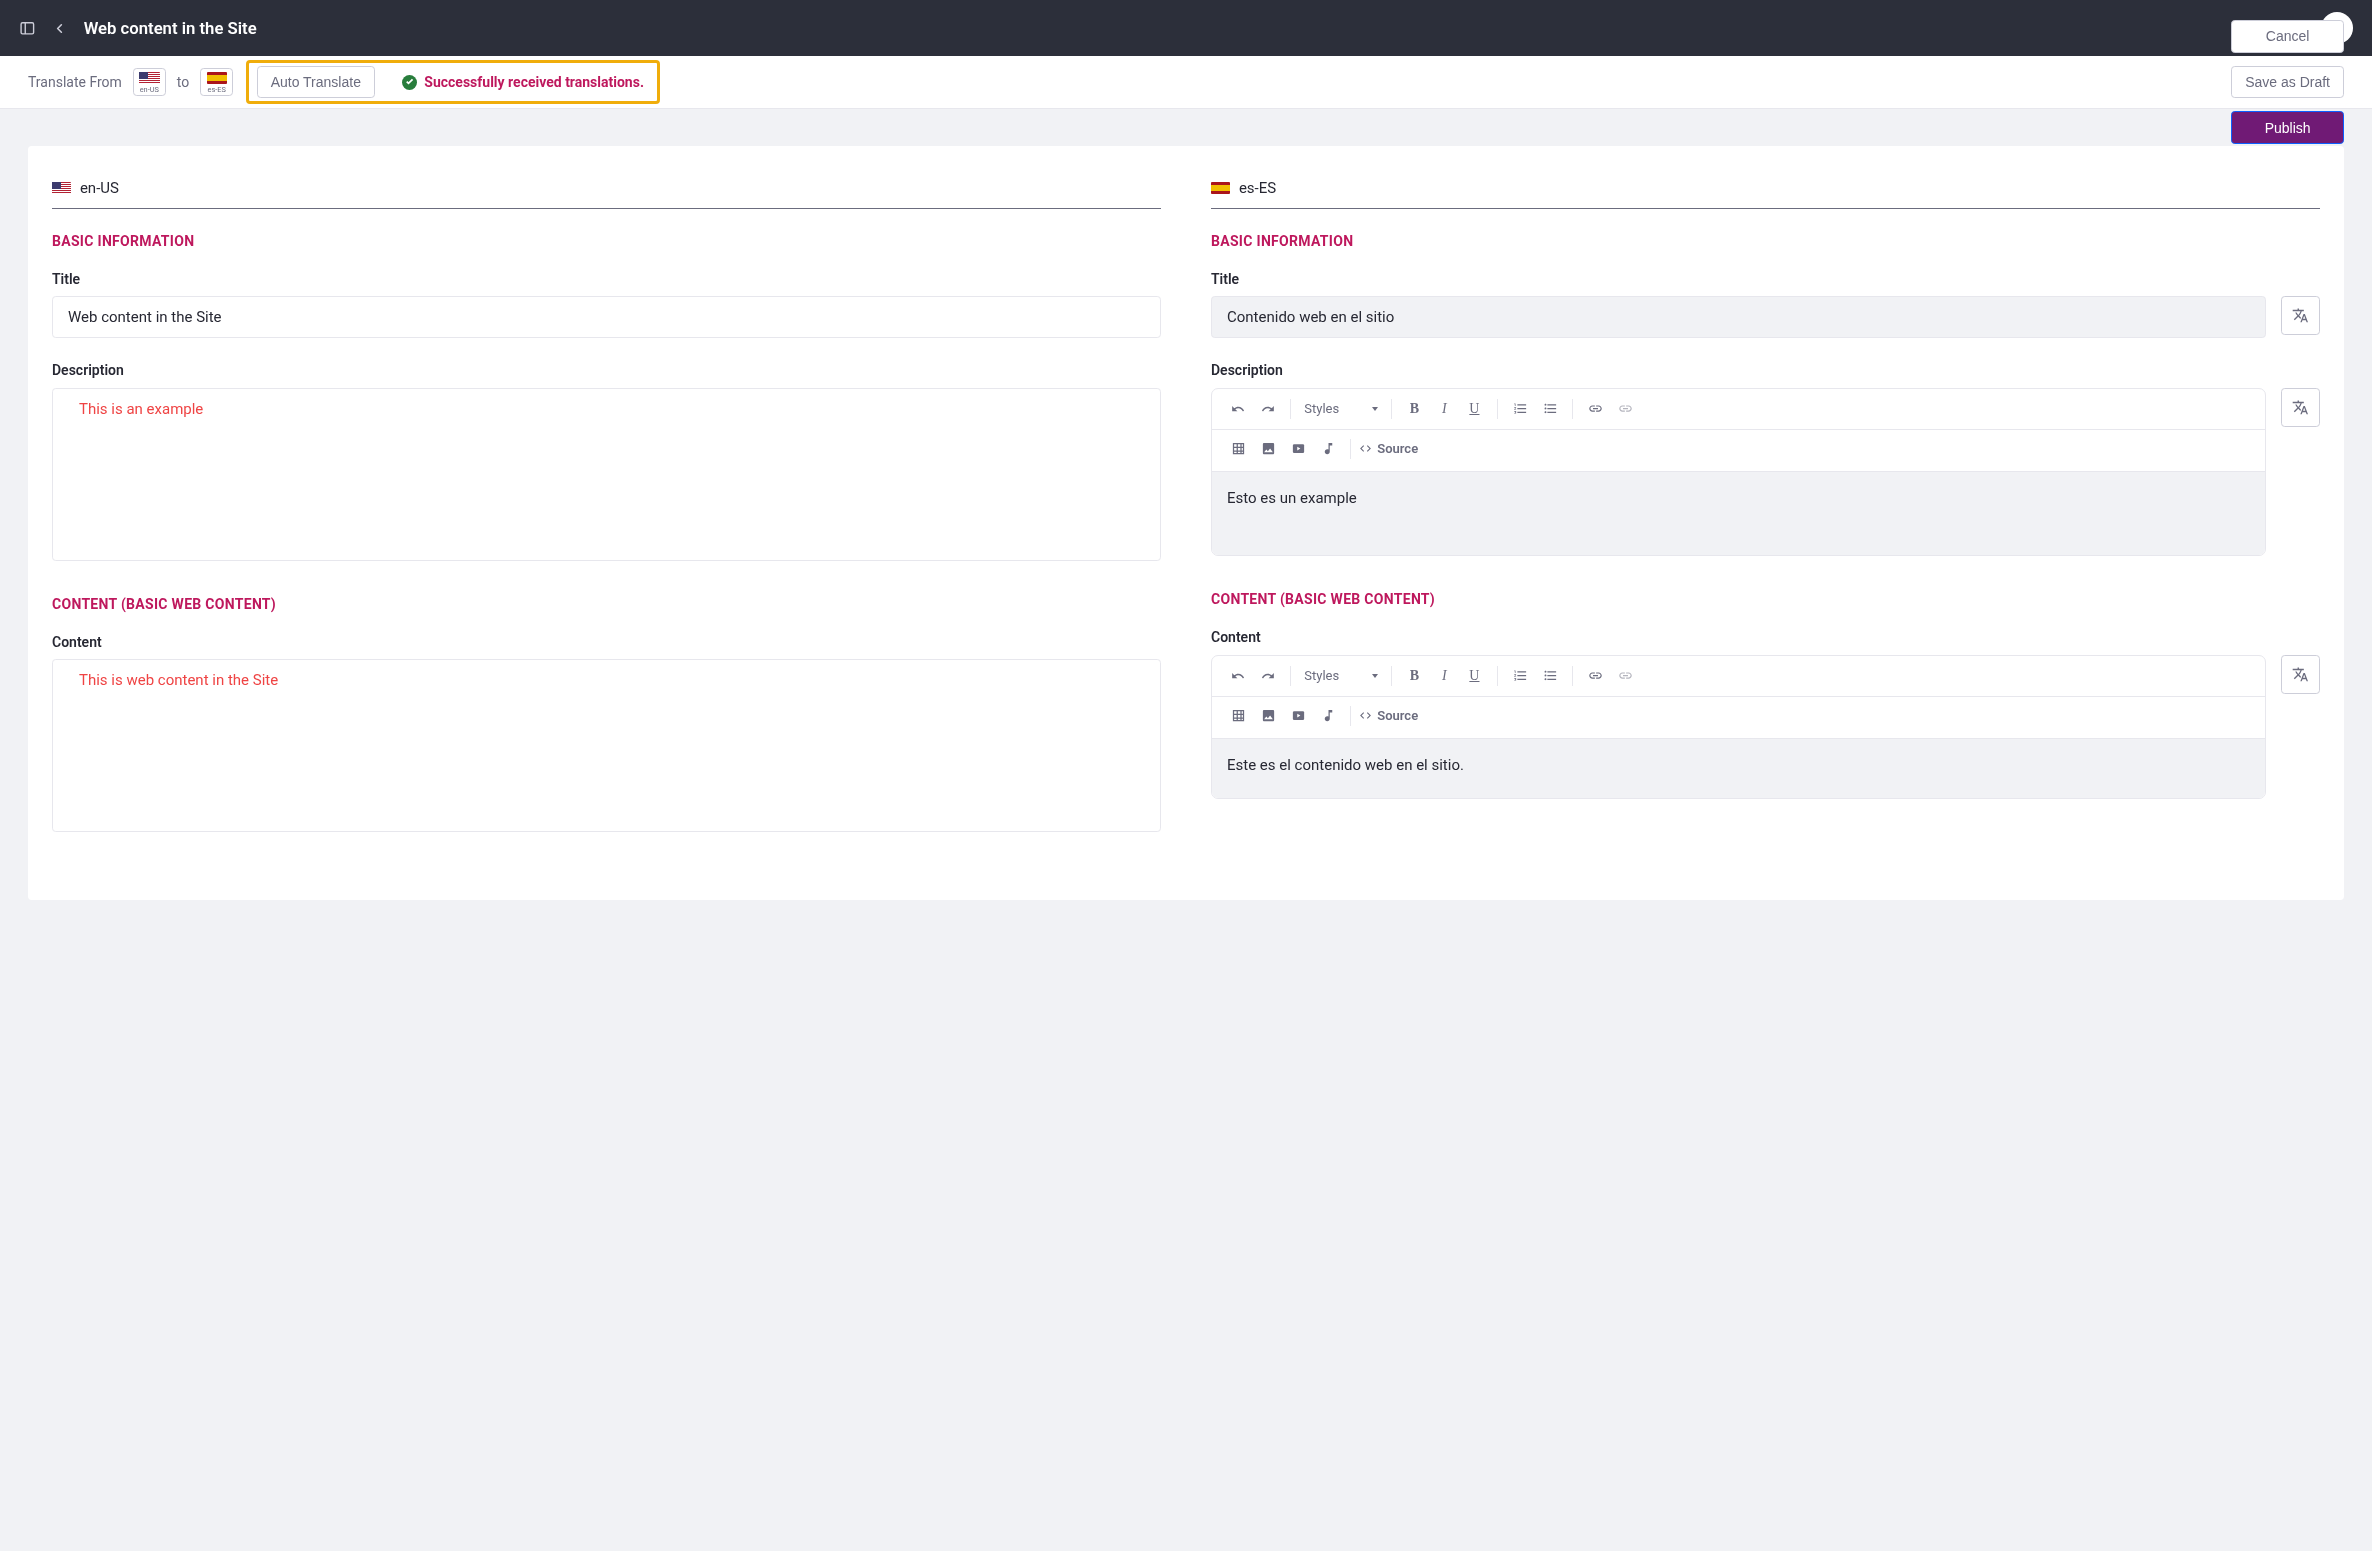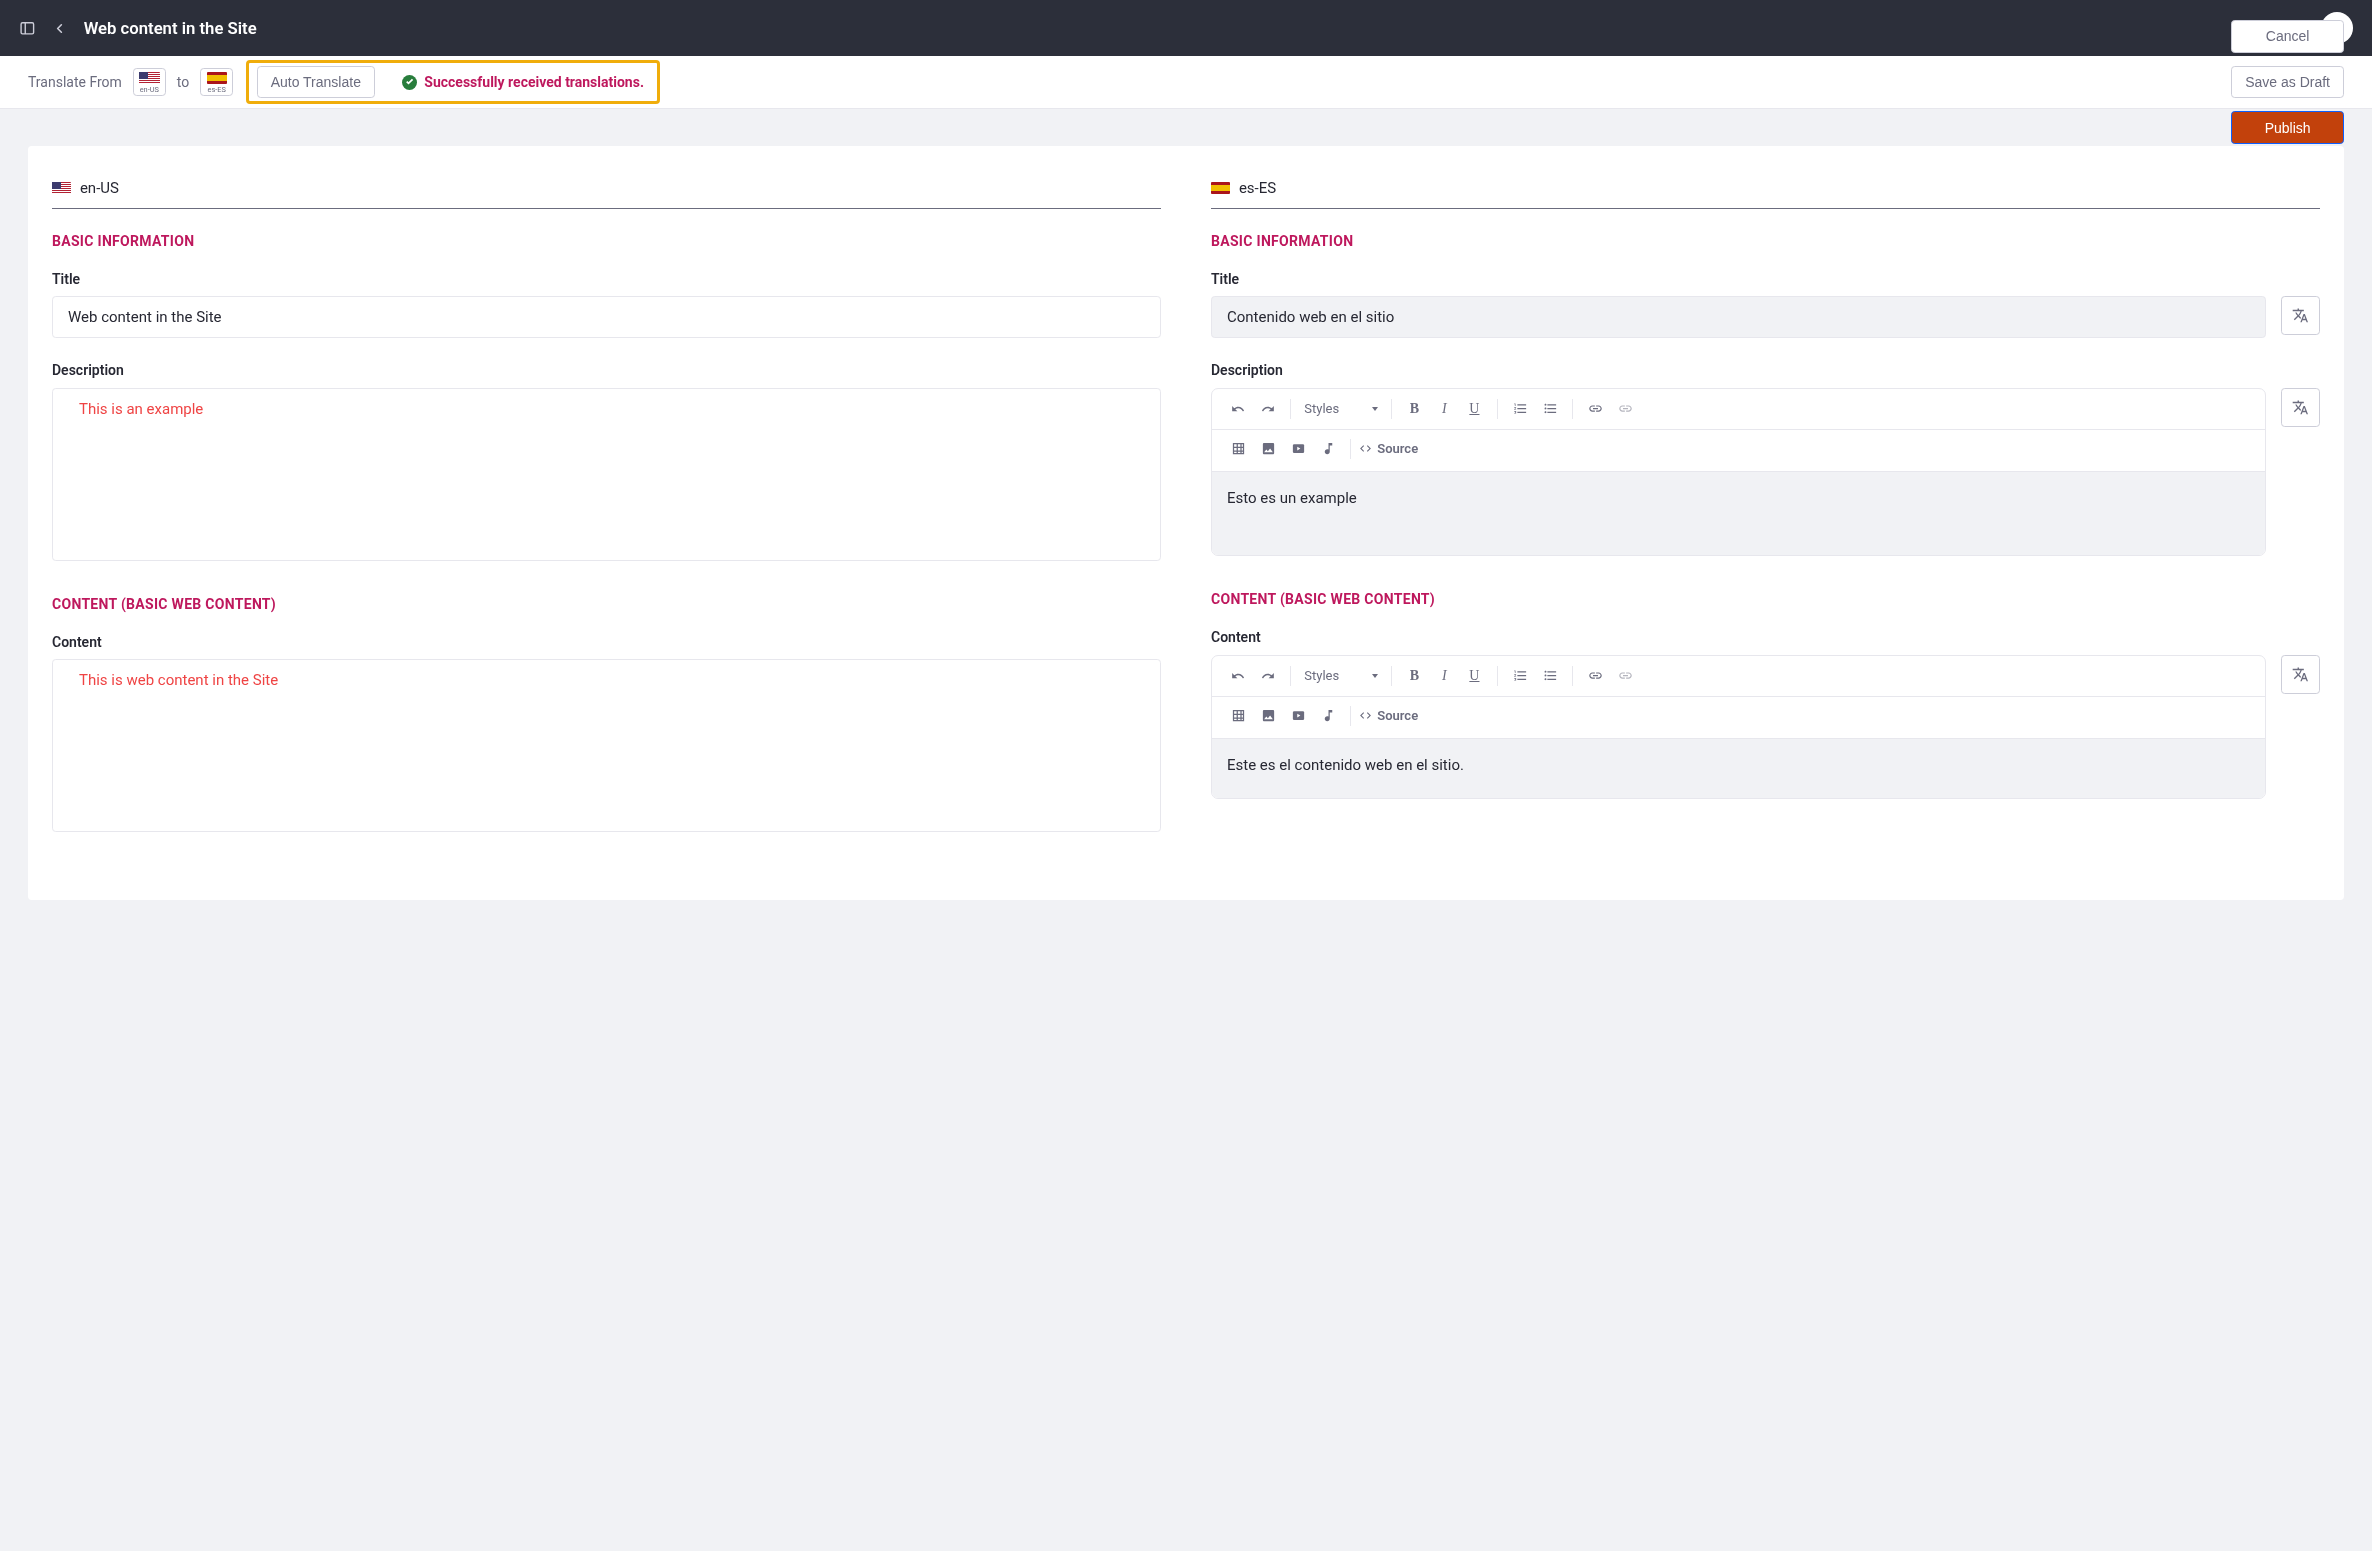--- a/index.html
+++ b/index.html
@@ -24,21 +24,21 @@
   .flag-locale { font-size: 7.4px; color: #6b6c7e; }
   
   .highlight-box { border: 3.7px solid #f0ad0b; border-radius: 4px; display: flex; align-items: center; padding: 4.6px 13px 4.6px 7.4px; margin-left: 13px; gap: 27px; height: 44px; }
   .btn { border: 0.9px solid #cdced9; border-radius: 3.7px; padding: 7.4px 13px; font-size: 14px; background: #fff; color: #6b6c7e; cursor: pointer; }
   .success-msg { display: flex; align-items: center; gap: 7.4px; }
   .check-circle { width: 15px; height: 15px; border-radius: 50%; background: #287d3c; display: flex; align-items: center; justify-content: center; }
   .check-circle svg { width: 9.3px; height: 9.3px; stroke: #fff; stroke-width: 3; fill: none; }
   .success-text { color: #be185d; font-size: 14px; font-weight: 700; }
   
   .toolbar-right { margin-left: auto; display: flex; gap: 13px; flex-direction: column; }
-  .btn-primary { background: #c2410c; color: #fff; border-color: #0b5fff; }
+  .btn-primary { background: #701a75; color: #fff; border-color: #0b5fff; }
   
   .main { padding: 37px 28px; }
   .panel { background: #fff; border-radius: 3.7px; padding: 33px 24px; display: flex; gap: 50px; }
   .col { flex: 1; min-width: 0; }
   
   .col-header { display: flex; align-items: center; gap: 9.3px; border-bottom: 0.9px solid #6b6c7e; padding-bottom: 11px; margin-bottom: 24px; }
   .col-header .flag-us, .col-header .flag-es { width: 18.6px; height: 12px; }
   .col-header-text { font-size: 15px; color: #272833; }
   
   .section-heading { font-size: 14px; font-weight: 700; letter-spacing: 0.3px; margin-bottom: 22px; color: #be185d; }

